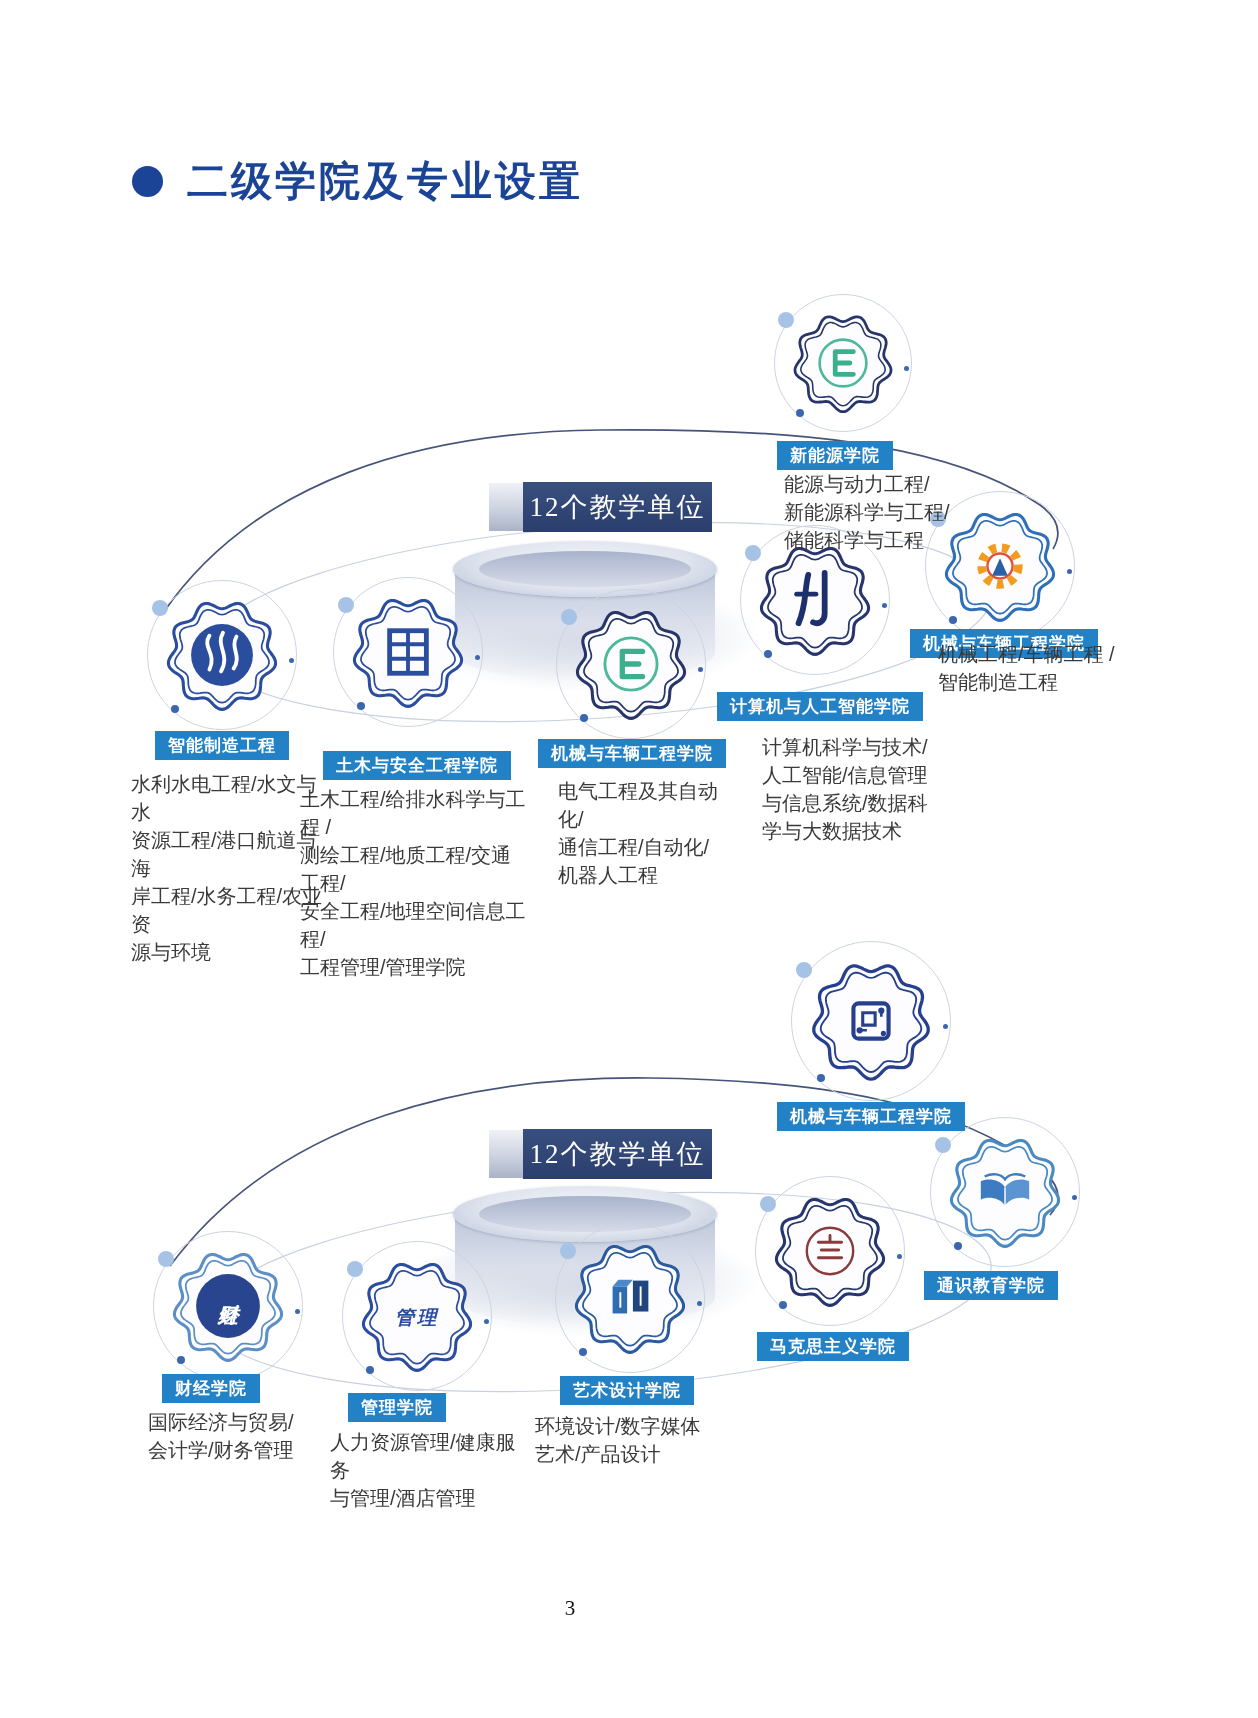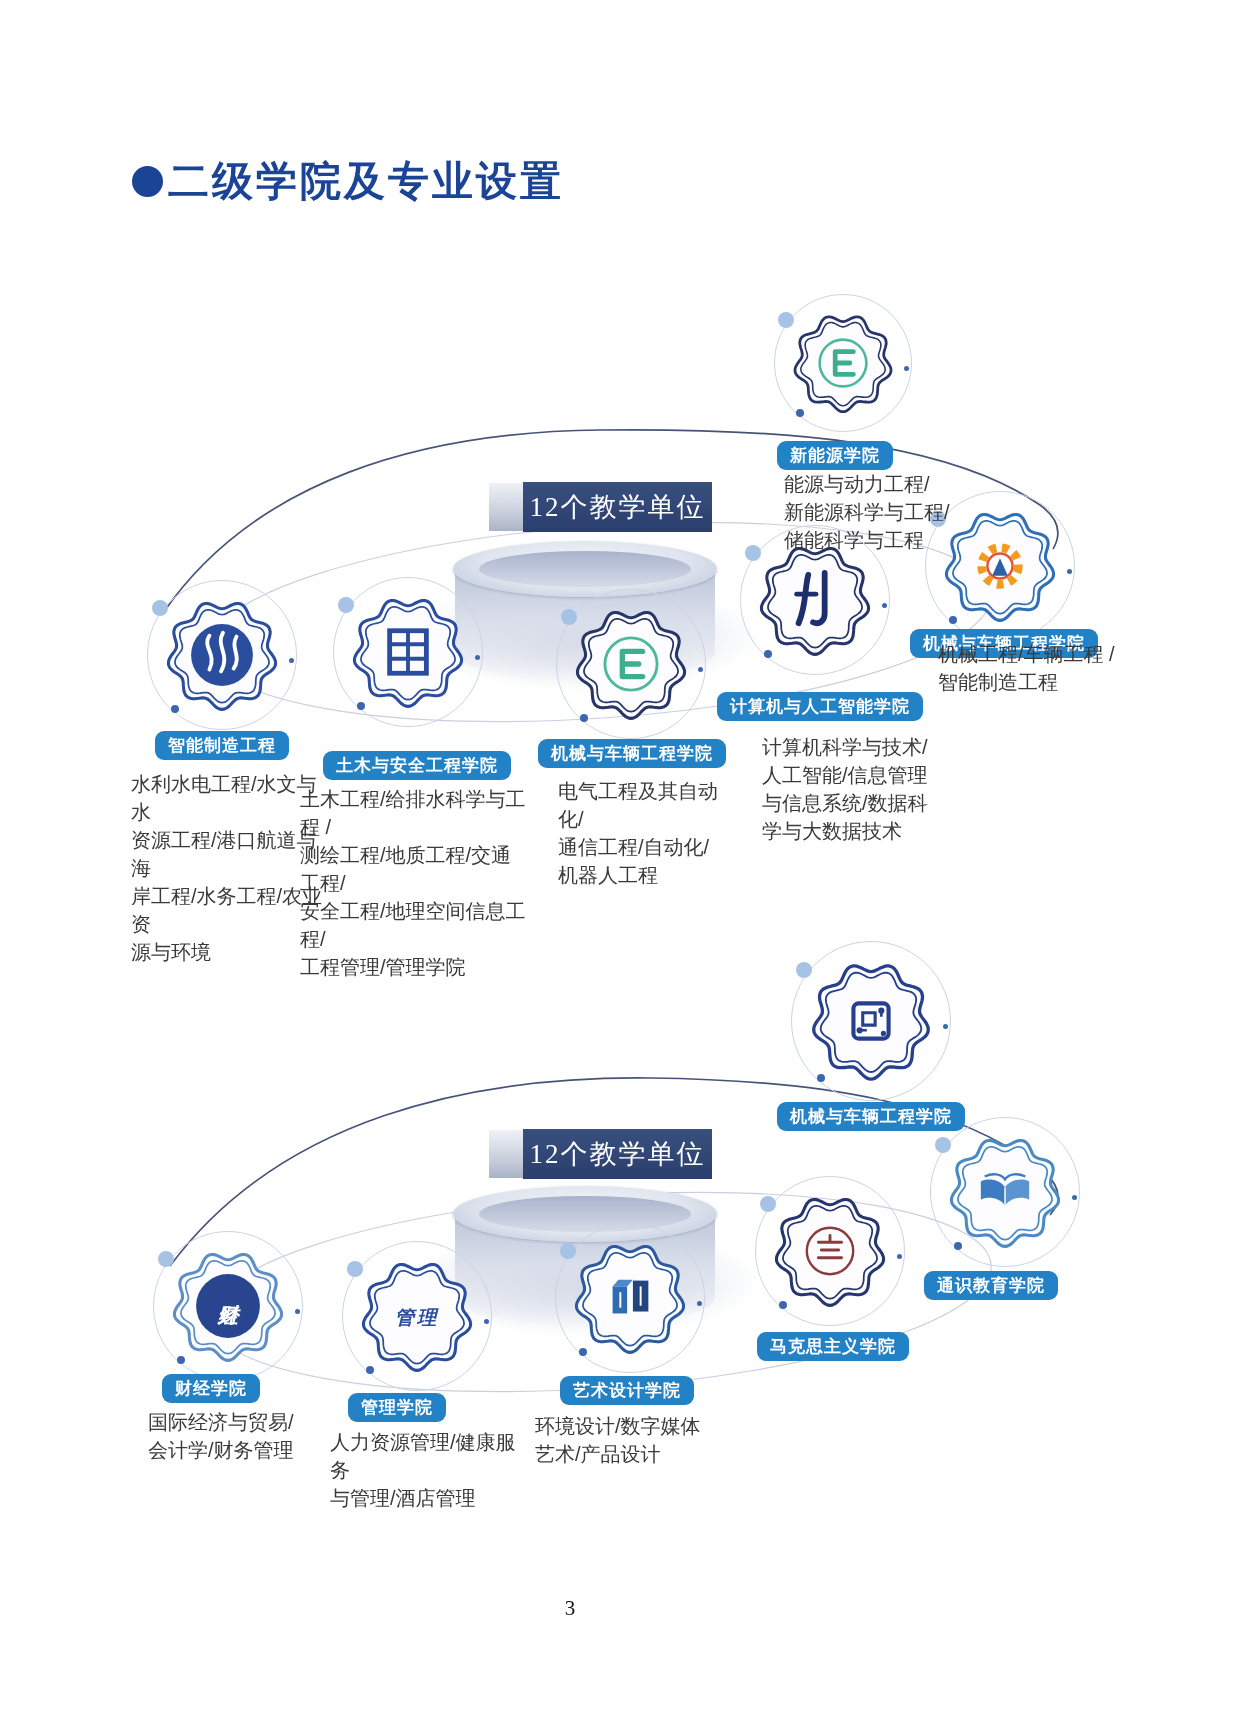--- a/index.html
+++ b/index.html
@@ -1,20 +1,20 @@
 <!DOCTYPE html>
 <html><head>
 <meta charset="utf-8">
 <style>
   html,body{margin:0;padding:0;}
   body{width:1258px;height:1718px;position:relative;background:#ffffff;overflow:hidden;
        font-family:"Liberation Sans","DejaVu Sans",sans-serif;}
   .arcs{position:absolute;left:0;top:0;z-index:0;}
   
-  .page-title{position:absolute;left:132px;top:154px;display:flex;align-items:center;gap:5px;z-index:2;}
+  .page-title{position:absolute;left:132px;top:154px;display:flex;align-items:center;gap:24px;z-index:2;}
   .bullet{width:31px;height:31px;border-radius:50%;background:#1c4496;flex:0 0 auto;}
   .page-title h1{margin:0;font-family:"Liberation Serif","DejaVu Serif",serif;font-size:41px;
        font-weight:bold;color:#1c4496;letter-spacing:3px;white-space:nowrap;}
   
   .center-box{position:absolute;width:189px;height:50px;z-index:3;color:#fff;
        display:flex;align-items:center;justify-content:center;letter-spacing:2px;
        background:linear-gradient(180deg,#38507e 0%,#2b3e6e 100%);
        font-family:"Liberation Serif","DejaVu Serif",serif;font-size:27px;}
   .slab{position:absolute;width:35px;height:48px;z-index:2;
        background:linear-gradient(180deg,#eff1f6 0%,#ccd2df 55%,#aab3c7 100%);}
@@ -35,21 +35,21 @@
   .seal{position:absolute;left:50%;top:50%;width:var(--seal,116px);height:var(--seal,116px);
        transform:translate(-50%,-50%);}
   .wo{fill:#fdfdff;stroke:var(--ring,#2a3e78);stroke-width:3.2;}
   .wi{fill:none;stroke:var(--ring,#2a3e78);stroke-width:1.8;}
   .dot{position:absolute;border-radius:50%;}
   .d-lg{width:16px;height:16px;background:#a6c2e4;left:3%;top:13%;}
   .d-md{width:8px;height:8px;background:#3c67ae;left:16%;top:83%;}
   .d-sm{width:5px;height:5px;background:#3c67ae;right:2%;top:52%;}
   
   .clabel{position:absolute;transform:translateX(-50%);background:#2381c6;color:#fff;
-       font-size:17px;font-weight:bold;padding:3px 13px;white-space:nowrap;z-index:4;letter-spacing:1px;border-radius:9px;}
+       font-size:17px;font-weight:bold;padding:3px 13px;white-space:nowrap;z-index:4;letter-spacing:1px;}
   .majors{position:absolute;font-size:20px;line-height:28px;color:#3a3a3a;
        white-space:pre-line;z-index:4;}
   .pagenum{position:absolute;left:555px;top:1596px;width:30px;text-align:center;z-index:2;
        font-family:"Liberation Serif","DejaVu Serif",serif;font-size:21px;color:#121212;}
   .emblem text{font-family:"Liberation Sans","DejaVu Sans",sans-serif;font-weight:bold;}
 </style>
 </head>
 <body>
 
 <svg width="0" height="0" style="position:absolute" aria-hidden="true">

